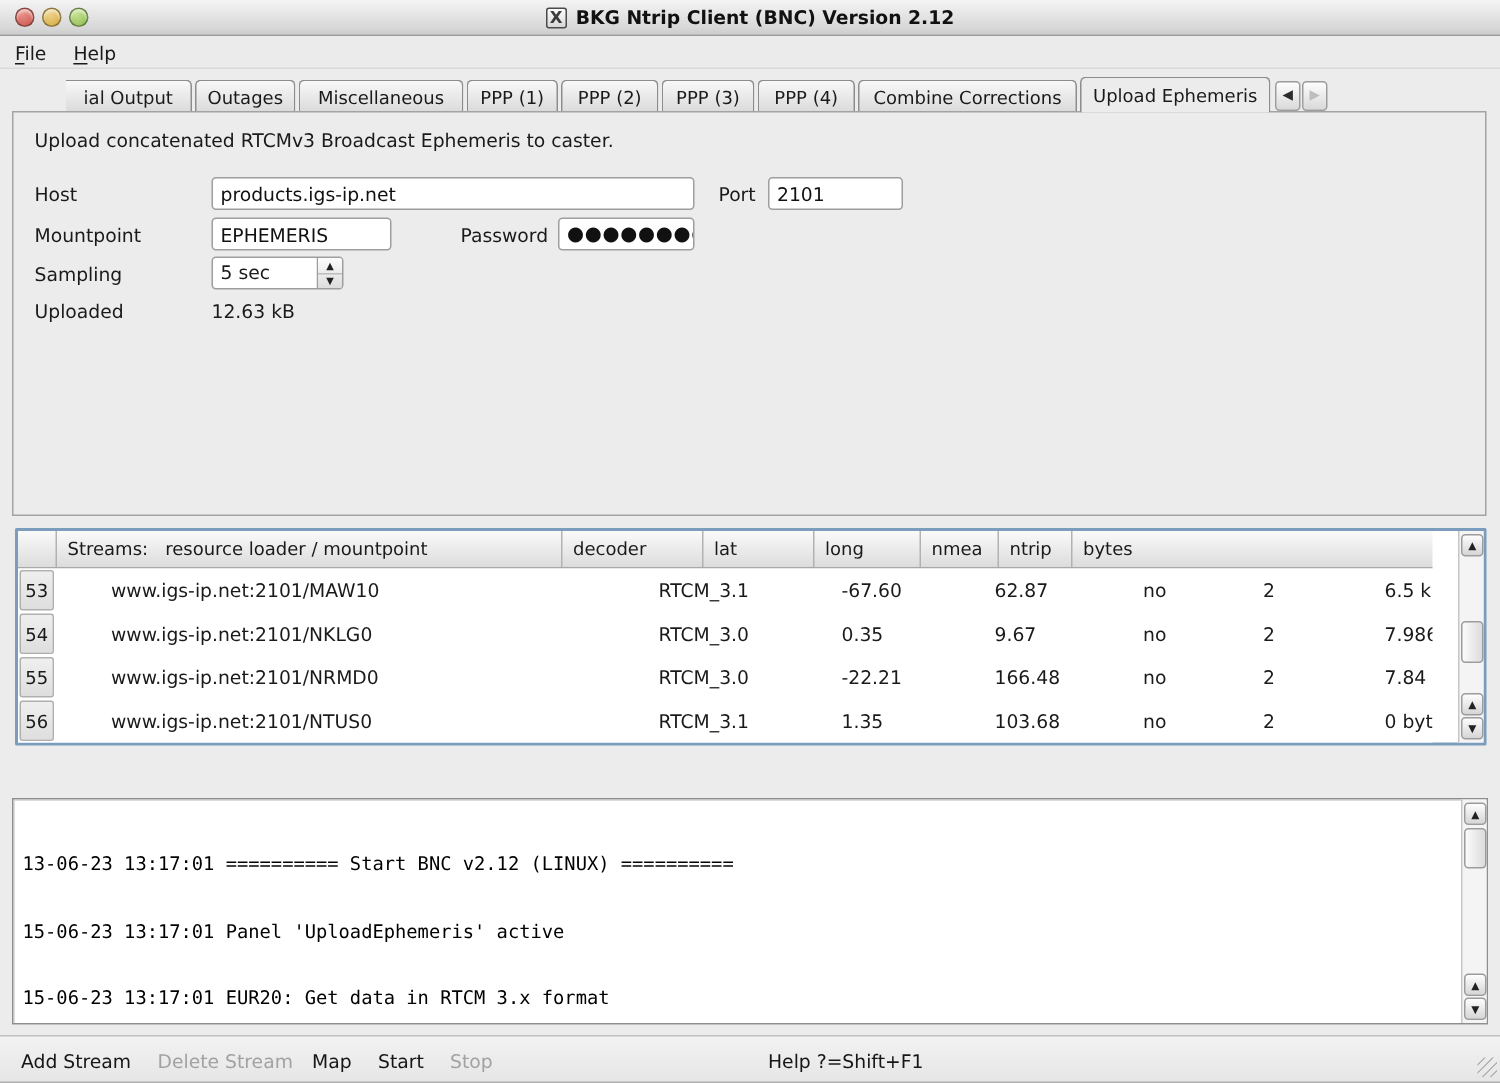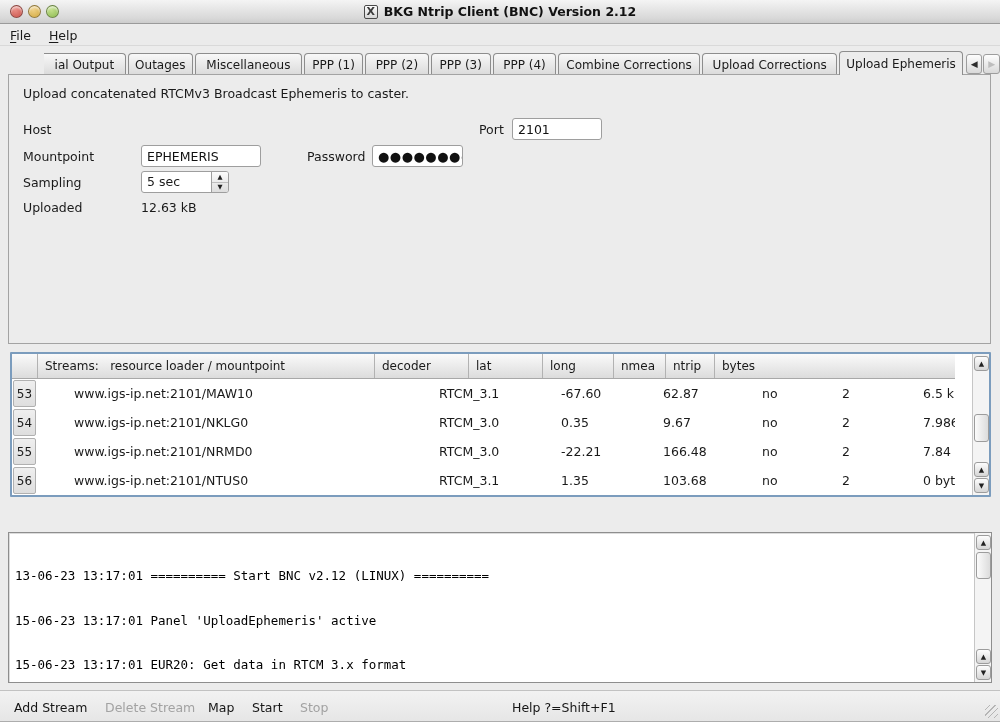--- a/index.html
+++ b/index.html
@@ -122,34 +122,34 @@
 
   <div class="tabbar">
     <div class="tab cut" style="width:84px">ial Output</div>
     <div class="tab" style="width:67px">Outages</div>
     <div class="tab" style="width:110px">Miscellaneous</div>
     <div class="tab" style="width:61px">PPP (1)</div>
     <div class="tab" style="width:65px">PPP (2)</div>
     <div class="tab" style="width:62px">PPP (3)</div>
     <div class="tab" style="width:65px">PPP (4)</div>
     <div class="tab" style="width:146px">Combine Corrections</div>
-    <div class="tab" style="width:139px">Upload Corrections</div>
     <div class="tab active" style="width:127px">Upload Ephemeris</div>
     <div class="tab-scroll">
         <span>◀</span>
       </div>
     <div class="tab-scroll disabled">
         <span>▶</span>
       </div>
   </div>
 
   <div class="pane">
     <div class="pane-desc">Upload concatenated RTCMv3 Broadcast Ephemeris to caster.</div>
 
     <div class="flabel" style="left:14px; top:47px;">Host</div>
+    <input class="field" style="left: 132px; top: 43px; width: 322px;" value="products.igs-ip.net">
     <div class="flabel" style="left:470px; top:47px;">Port</div>
     <input class="field" style="left: 503px; top: 43px; width: 90px;" value="2101">
 
     <div class="flabel" style="left:14px; top:74px;">Mountpoint</div>
     <input class="field" style="left: 132px; top: 70px; width: 120px;" value="EPHEMERIS">
     <div class="flabel" style="left:298px; top:74px;">Password</div>
     <div class="field password-box" style="left:363px; top:70px; width:91px;">●●●●●●●●</div>
 
     <div class="flabel" style="left:14px; top:100px;">Sampling</div>
     <div class="spinbox" style="left:132px; top:96px;">

